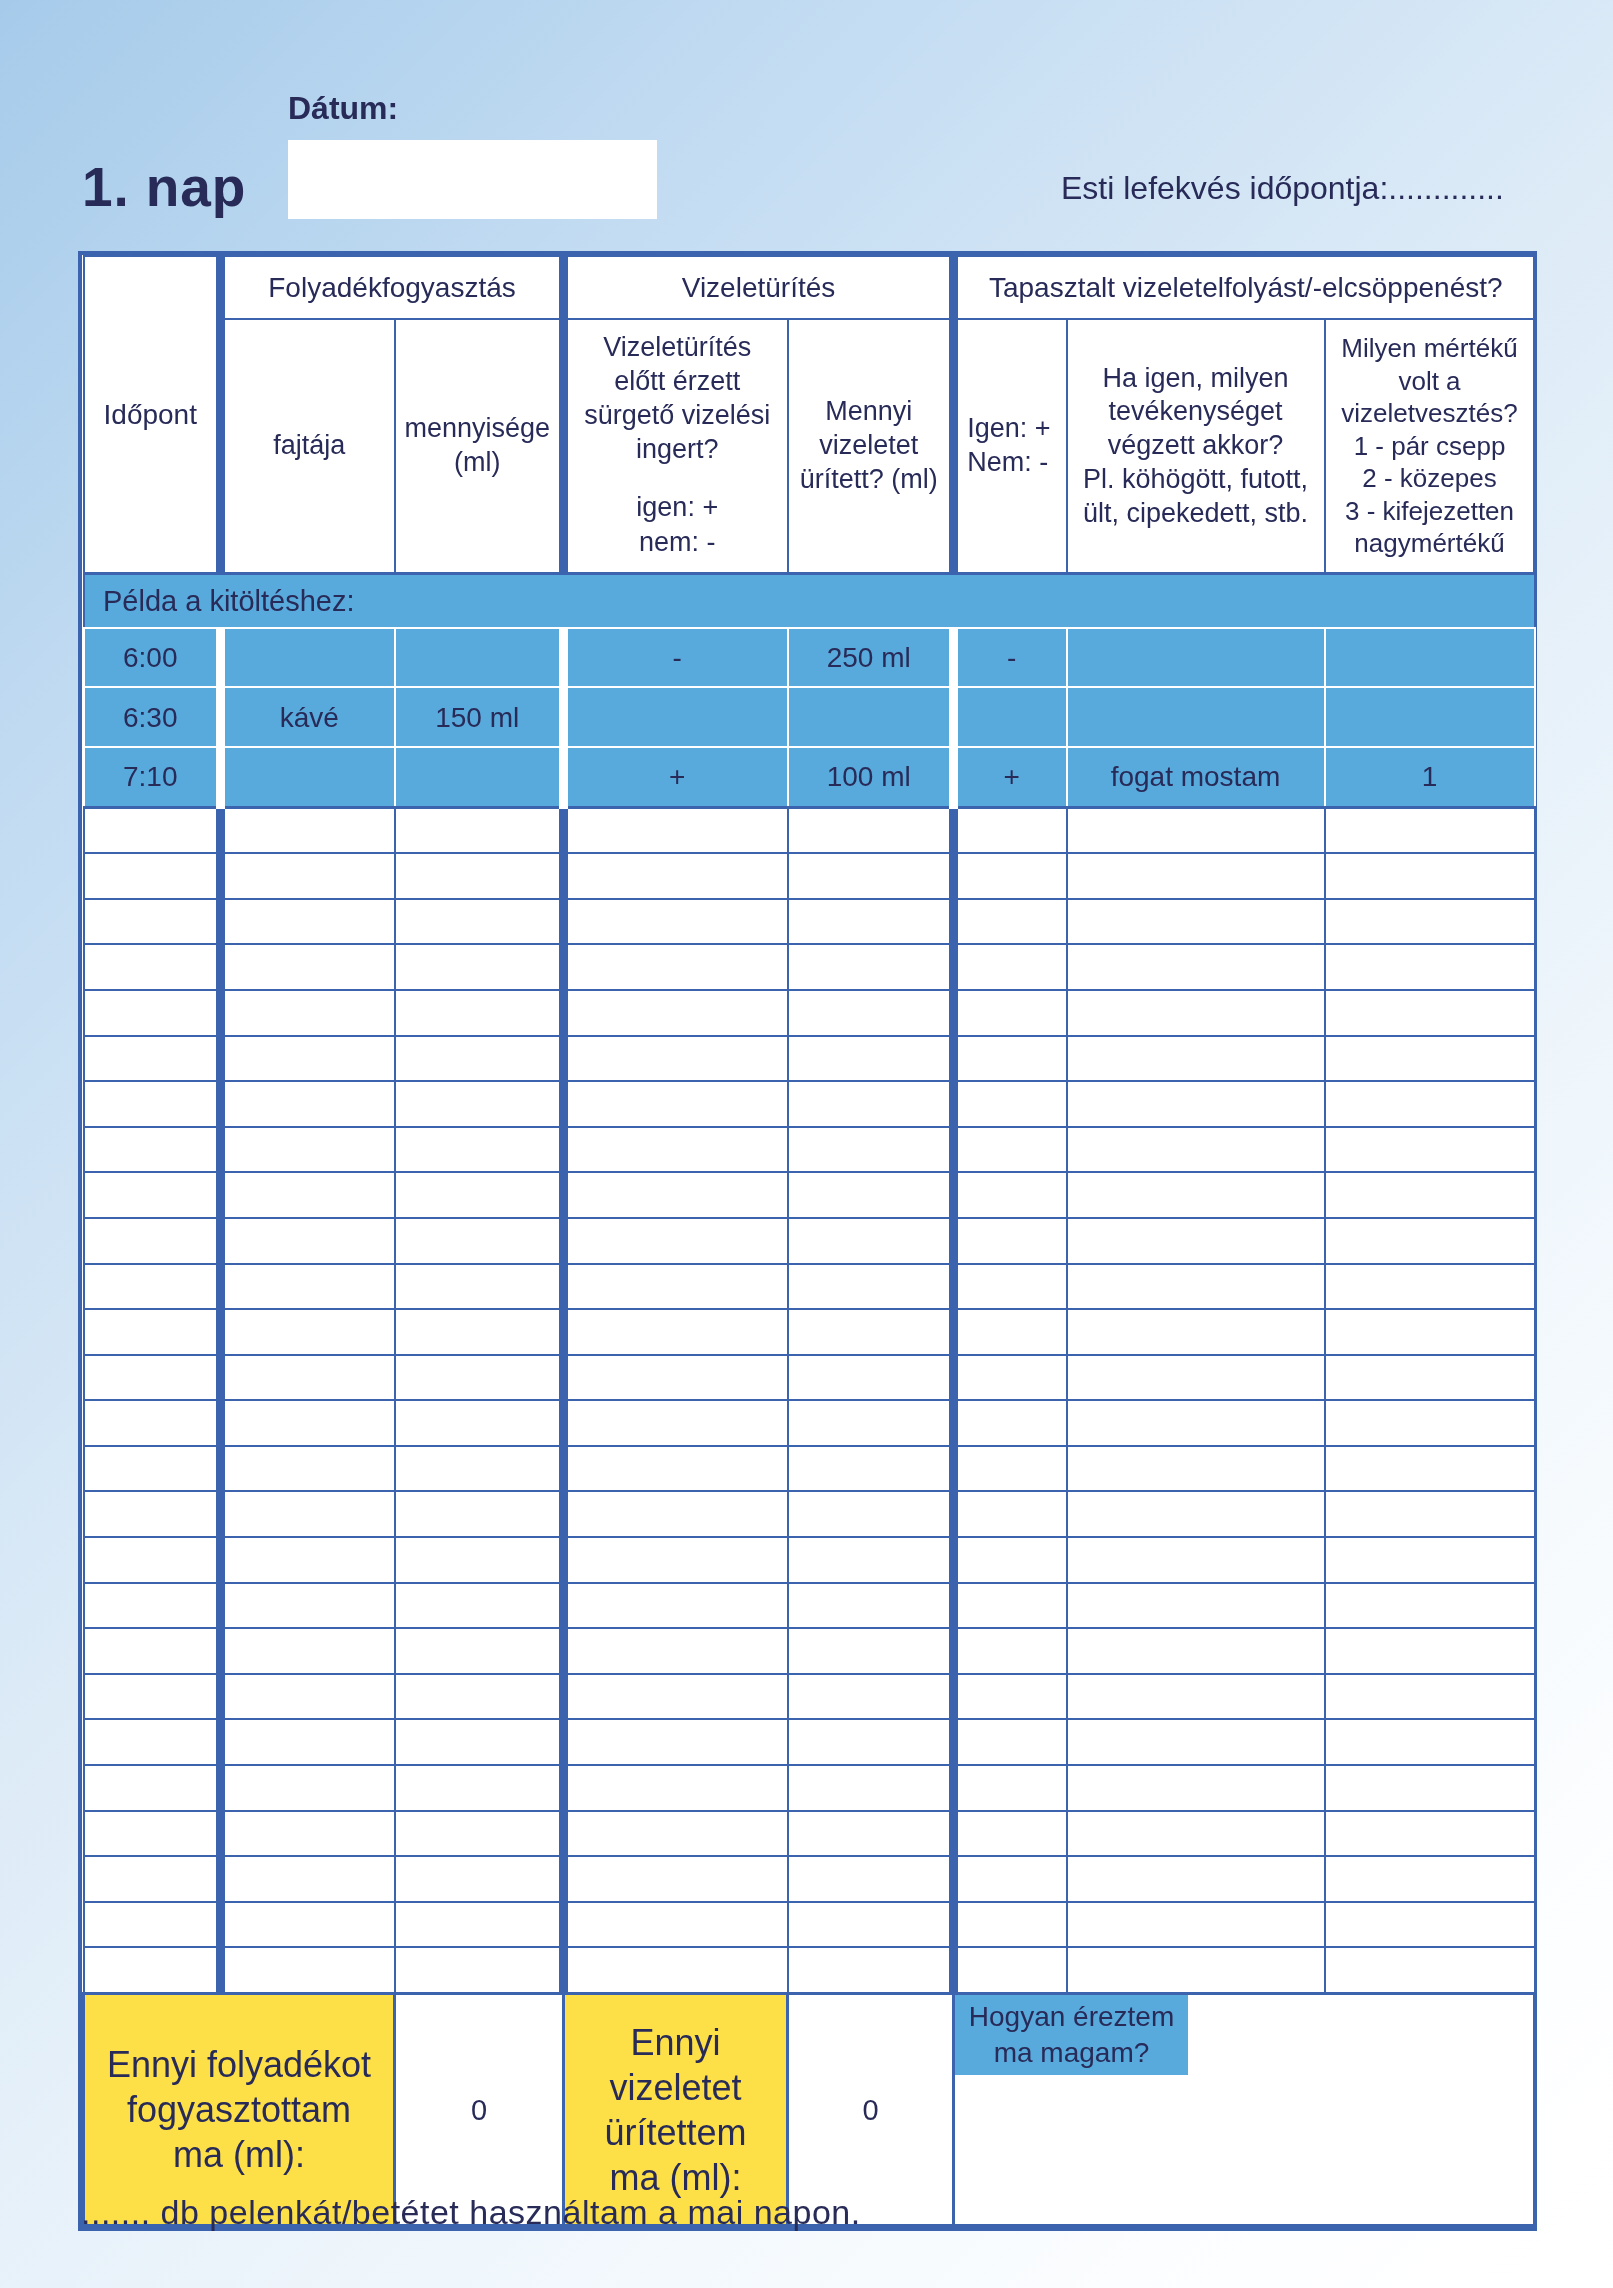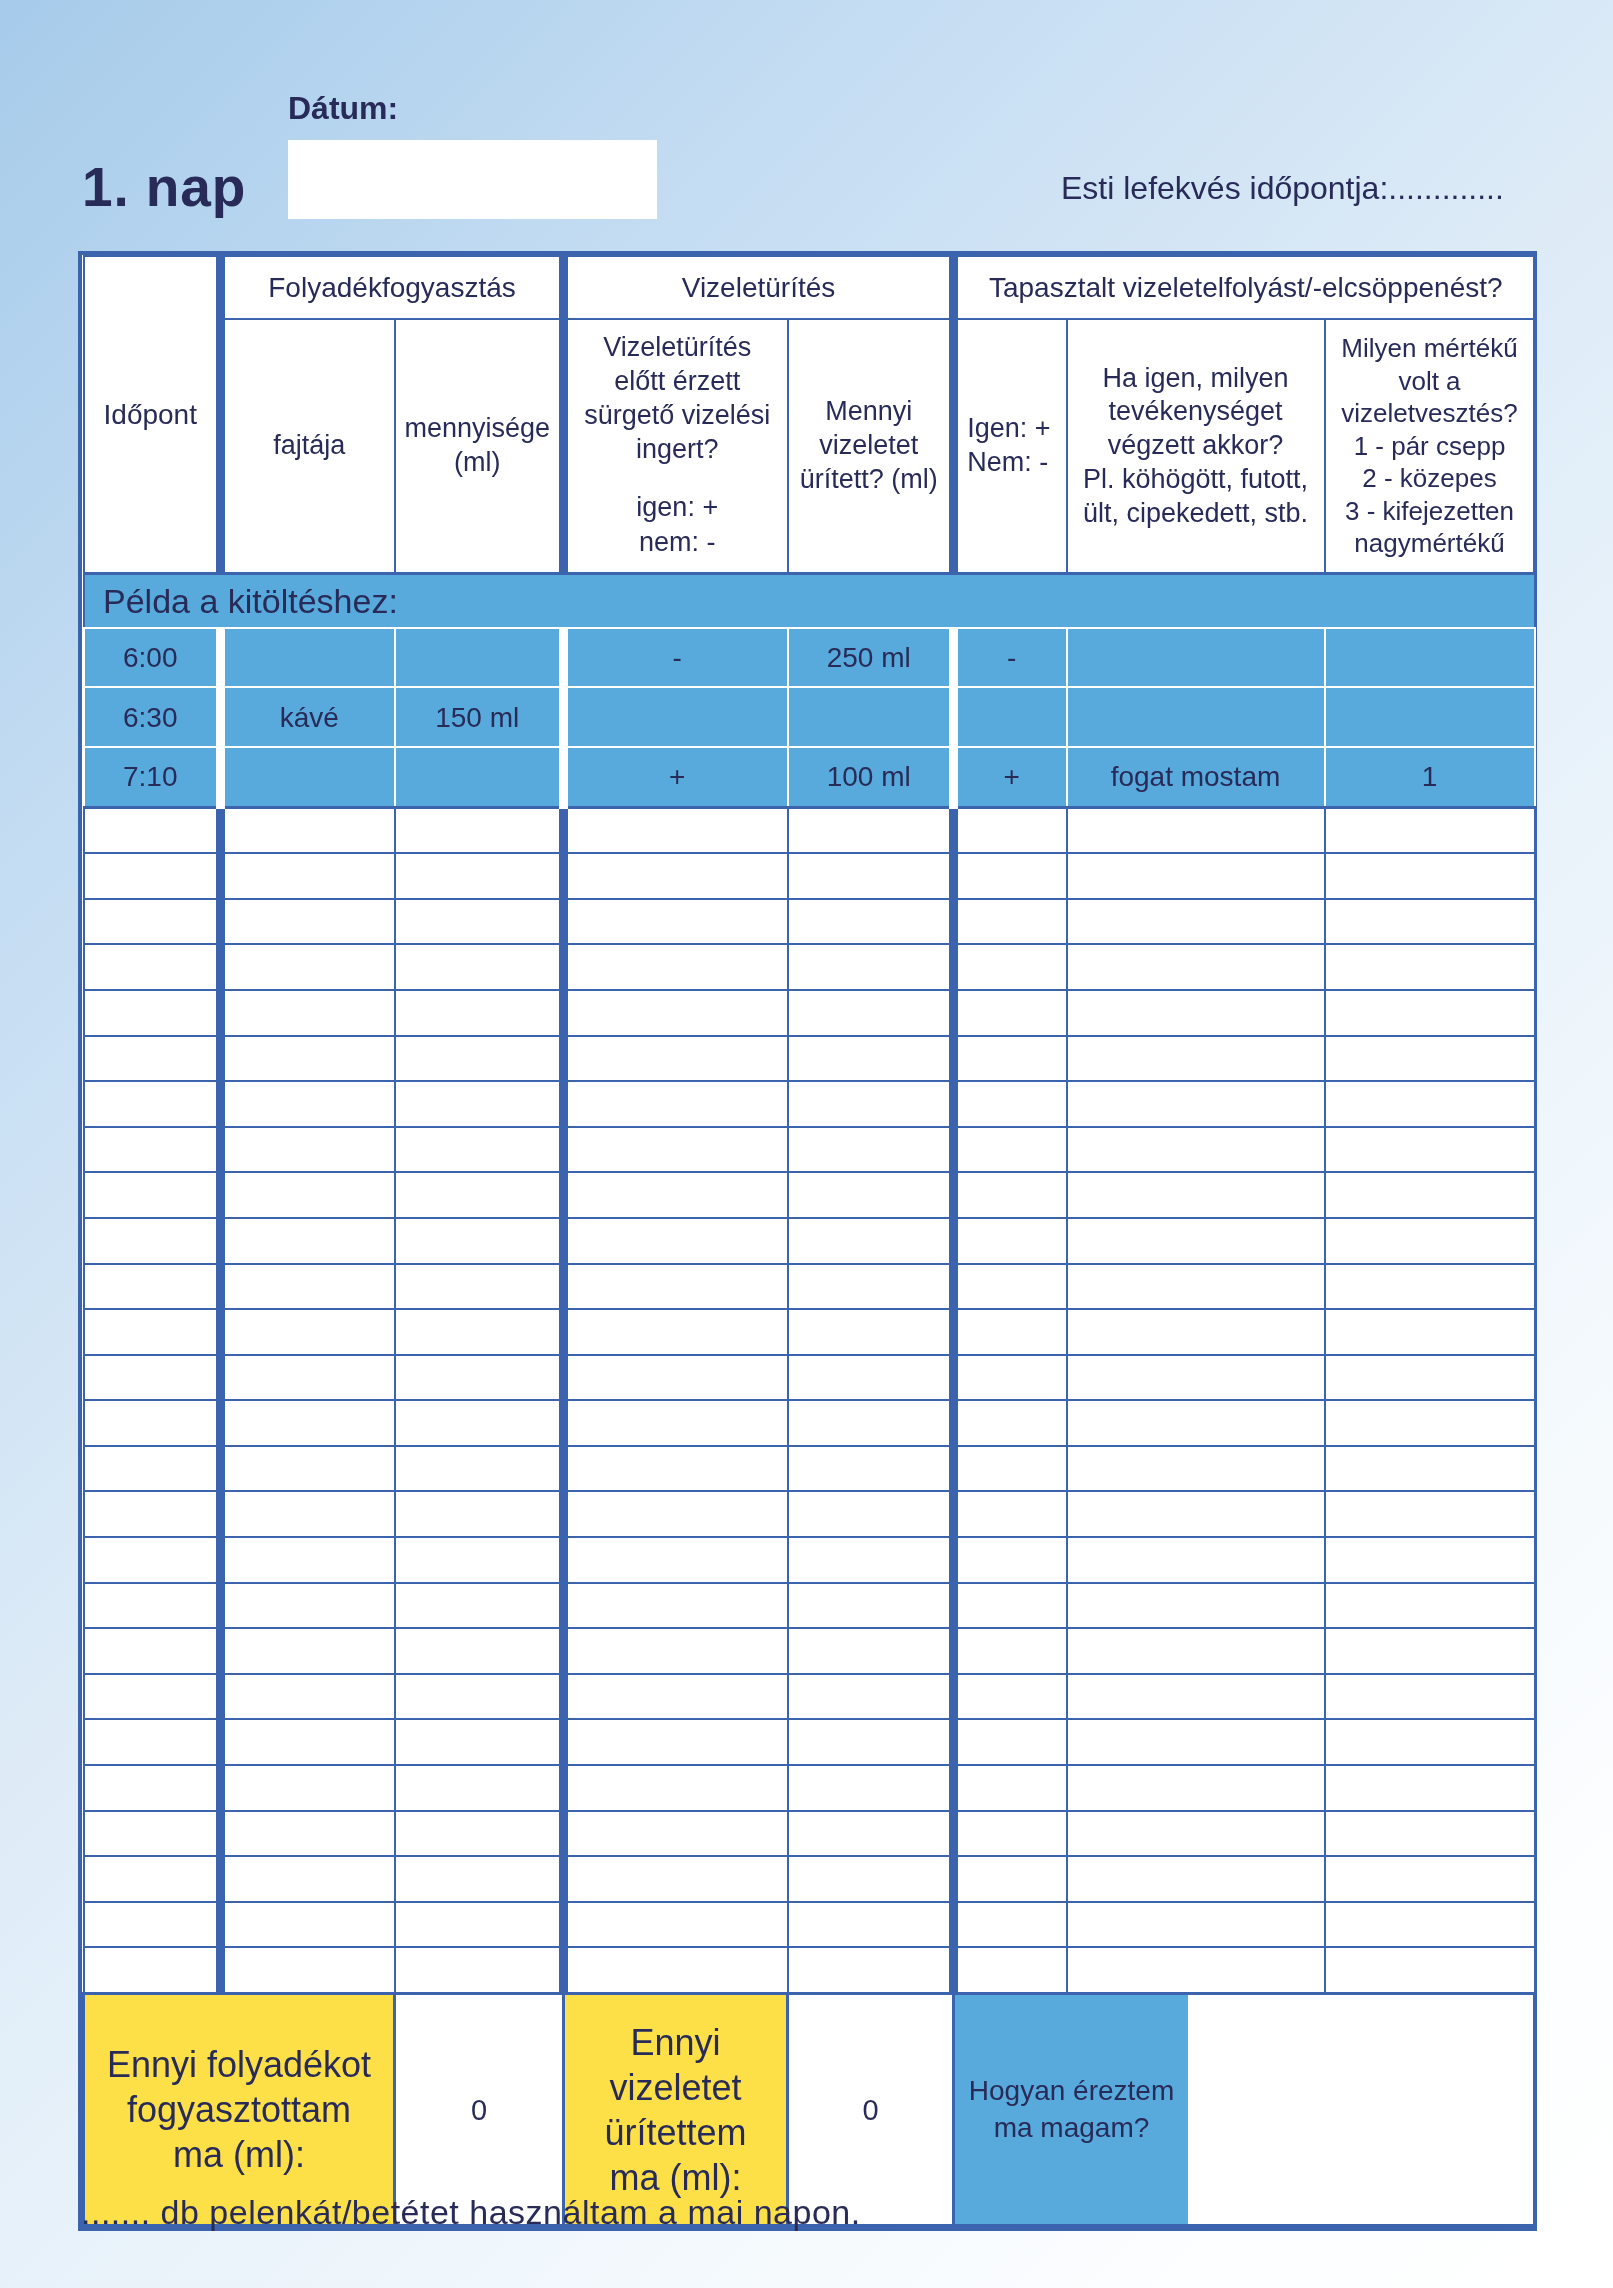--- a/index.html
+++ b/index.html
@@ -44,33 +44,33 @@
   tr.sub-head th{height:249px;}
   th.col-time{font-size:28px;}
   .cell-urge .q{margin-bottom:24px;text-align:center;}
   .cell-urge .opt{line-height:1.3;}
   .cell-yesno{text-align:left;padding-left:9.2px;font-size:27px;}
   .cell-severity{font-size:26px;}
   .cell-activity{font-size:27px;}
   tr.example-label-row td{
     height:48px;background:#58a9dc;text-align:left;padding-left:18.5px;
     border-top:3.7px solid #3c63ad;border-bottom:2.8px solid #ffffff;
-    font-size:34px;
+    font-size:29px;
   }
   tr.example-row td{
     height:54px;background:#58a9dc;border-color:#ffffff;
     font-size:28px;
   }
   tr.example-row.last td{border-bottom:3.7px solid #3c63ad;}
   tr.empty-row td{height:40px;background:#ffffff;}
   tr.summary-row td{height:222px;border-width:3.7px;}
   td.sum-blue{background:#fde047;font-size:36px;padding:3.7px 13px;}
   td.sum-white{background:#ffffff;font-size:29px;}
   td.sum-feel{padding:0;background:#ffffff;}
-  .feel-flex{display:flex;height:100%;align-items:stretch;}
+  .feel-flex{display:flex;height:100%;align-items:stretch;flex-direction:column;}
   .feel-box{
     width:233px;background:#58a9dc;display:flex;align-items:center;justify-content:center;
     font-size:28px;line-height:1.3;padding:3.7px 9.2px;box-sizing:border-box;
   }
   .feel-rest{flex:1;background:#ffffff;}
   .footer-note{
     position:absolute;left:81px;top:2193px;
     font-size:34px;letter-spacing:0.5px;
   }
 </style>

